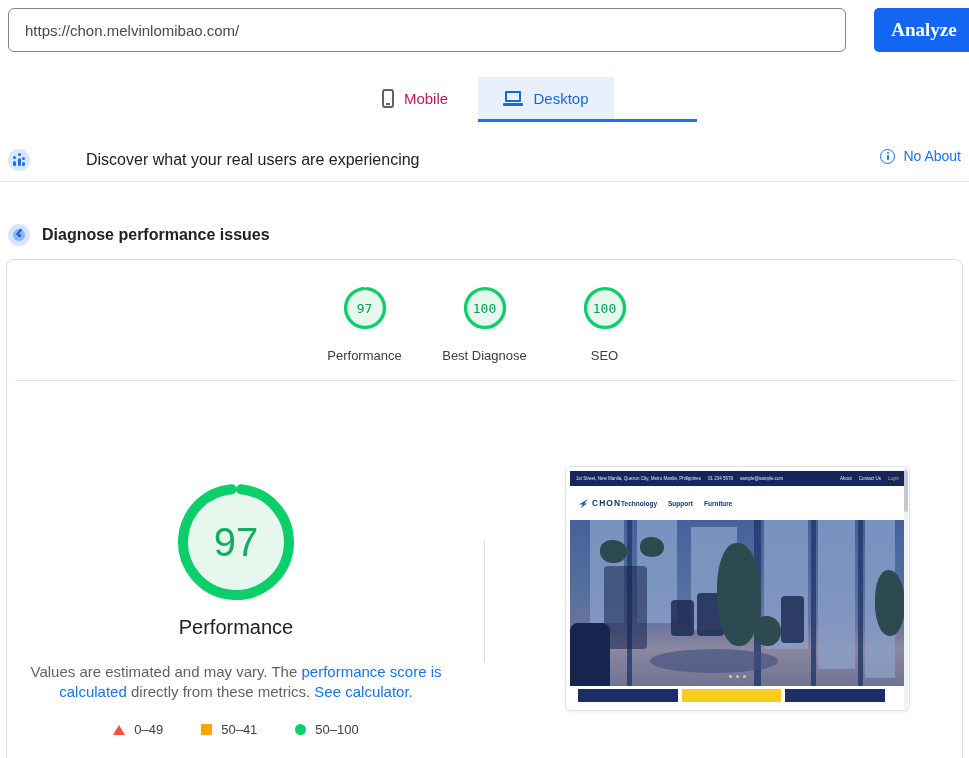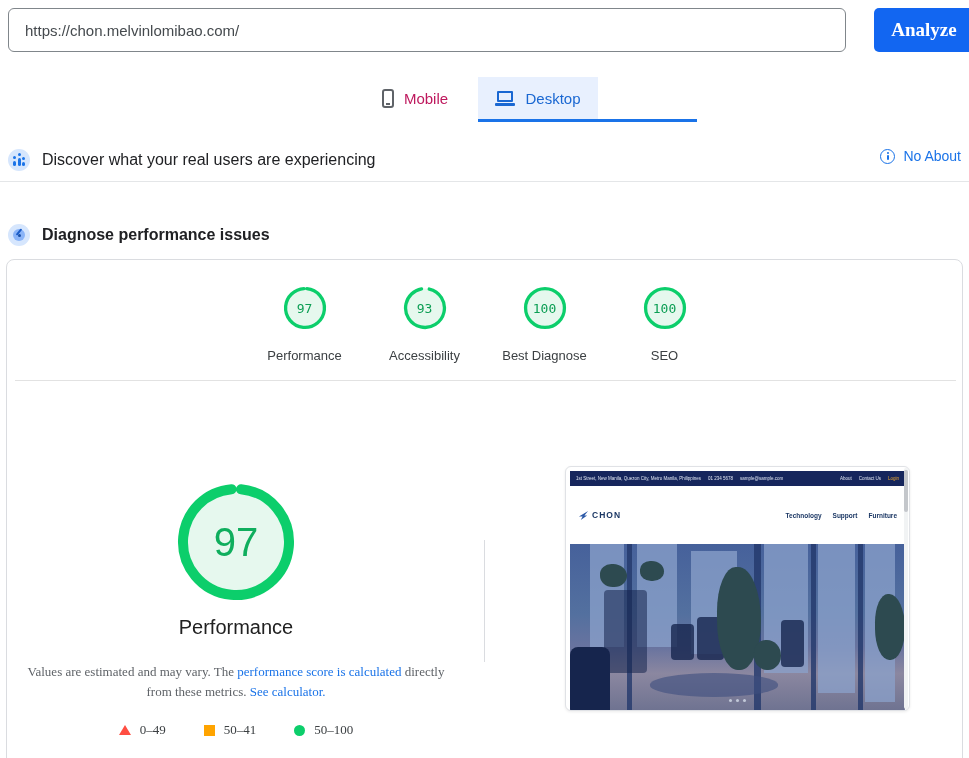--- a/index.html
+++ b/index.html
@@ -16,30 +16,30 @@
   }
   #analyze-btn{
     position:absolute;left:862px;top:8px;width:100px;height:44px;border:none;border-radius:5px;
     background:#1266f1;color:#fff;font-size:19px;font-weight:bold;cursor:pointer;
     font-family:Liberation Serif, serif;
     margin-left:12px;
   }
   
   .tab{position:absolute;top:77px;height:42px;display:flex;align-items:center;justify-content:center;gap:10px;cursor:pointer;font-size:15px;}
   #tab-mobile{left:360px;width:110px;color:#be185d;}
-  #tab-desktop{left:478px;width:120px;color:#1967d2;background:#e8f0fe;font-weight:500;}
+  #tab-desktop{left:478px;width:136px;color:#1967d2;background:#e8f0fe;font-weight:500;}
   #ink-bar{position:absolute;left:478px;top:119px;width:219px;height:3px;background:#1a73e8;}
   .phone-icon{width:12px;height:19px;border:2px solid #5f6368;border-radius:3px;box-sizing:border-box;position:relative;}
   .phone-icon:after{content:"";position:absolute;left:2px;right:2px;bottom:1px;height:2px;background:#5f6368;}
   .laptop-icon{width:20px;height:15px;position:relative;}
   .laptop-icon .scr{position:absolute;left:2px;top:0;width:16px;height:11px;border:2px solid #1967d2;border-radius:1px;box-sizing:border-box;}
   .laptop-icon .base{position:absolute;left:0;bottom:0;width:20px;height:2.5px;background:#1967d2;border-radius:1px;}
   
   .section-row{position:absolute;left:0;width:969px;display:flex;align-items:center;}
-  #field-row{top:140px;height:40px;}
+  #field-row{top:140px;height:40px;gap:44px;}
   #lab-row{top:215px;height:40px;font-weight:bold;}
   .section-icon{width:22px;height:22px;border-radius:50%;background:#d6e6fd;margin-left:8px;flex:0 0 auto;position:relative;}
   .section-title{margin-left:12px;font-size:16px;color:#202124;}
   #row-divider{position:absolute;left:0;top:181px;width:969px;height:1px;background:#e4e6e8;}
   #no-data{position:absolute;right:8px;top:148px;display:flex;align-items:center;gap:8px;color:#1a73e8;font-size:14px;cursor:pointer;}
   
   .u-bar{position:absolute;bottom:5px;width:3px;background:#1a73e8;border-radius:2px;}
   .u-head{position:absolute;width:3px;height:3px;border-radius:50%;background:#1a73e8;}
   
   .g-disc{position:absolute;left:5px;top:5px;width:12px;height:12px;border-radius:50%;background:#8ab4f8;}
@@ -60,39 +60,39 @@
   .gauge.small .arc{stroke-width:9px;}
   .gauge.big{width:120px;height:120px;}
   .gauge.big .arc{stroke-width:10px;}
   .gauge .num{position:absolute;inset:0;display:flex;align-items:center;justify-content:center;color:#0c9e54;}
   .gauge.small .num{font-family:"DejaVu Sans Mono",monospace;font-size:13px;}
   .gauge.big .num{font-size:40px;color:#0fae5d;}
   .cat-label{margin-top:18px;font-size:13px;color:#3c4043;white-space:nowrap;}
   #card-divider{position:absolute;left:8px;top:120px;width:941px;height:1px;background:#e2e2e2;}
   #big-gauge{position:absolute;left:169px;top:222px;}
   #big-label{position:absolute;left:0;top:356px;width:458px;text-align:center;font-size:20px;color:#212121;}
-  #disclaimer{position:absolute;left:14px;top:402px;width:430px;text-align:center;font-size:13px;line-height:20px;color:#5f6368;font-family:Liberation Serif, serif;}
+  #disclaimer{position:absolute;left:14px;top:402px;width:430px;text-align:center;font-size:15px;line-height:20px;color:#5f6368;}
   #disclaimer a{color:#1a73e8;text-decoration:none;cursor:pointer;}
-  #legend{position:absolute;left:0;top:462px;width:458px;display:flex;justify-content:center;gap:38px;font-size:13px;color:#3c4043;font-family:Liberation Serif, serif;}
+  #legend{position:absolute;left:0;top:462px;width:458px;display:flex;justify-content:center;gap:38px;font-size:13px;color:#3c4043;}
   .legend-item{display:flex;align-items:center;gap:9px;}
   .tri{width:0;height:0;border-left:6px solid transparent;border-right:6px solid transparent;border-bottom:10px solid #ff4e42;}
   .sq{width:11px;height:11px;background:#ffa400;}
   .dot{width:11px;height:11px;border-radius:50%;background:#0cce6b;}
   #vdivider{position:absolute;left:477px;top:280px;width:1px;height:122px;background:#dadce0;}
   
   #thumb{
     position:absolute;left:558px;top:206px;width:345px;height:245px;box-sizing:border-box;
     border:1px solid #e0e2e6;border-radius:6px;background:#fff;box-shadow:0 1px 3px rgba(0,0,0,.08);
     padding:4px;overflow:hidden;
   }
   #thumb-topbar{height:15px;background:#16265c;display:flex;align-items:center;justify-content:space-between;
     padding:0 6px;font-size:4.5px;color:#dfe5f2;}
   #thumb-topbar .grp{display:flex;gap:7px;}
   #thumb-topbar .login{color:#f0a92d;}
-  #thumb-nav{height:34px;background:#fff;display:flex;align-items:center;justify-content:space-between;padding:12px 8px;}
+  #thumb-nav{height:34px;background:#fff;display:flex;align-items:center;padding:0 8px;}
   #brand{display:flex;align-items:center;gap:3px;color:#1b3764;font-weight:bold;font-size:8.5px;letter-spacing:1px;}
   #thumb-menu{display:flex;gap:11px;font-size:6.5px;font-weight:bold;color:#1b3764;}
   #hero{position:relative;height:166px;overflow:hidden;
     background:linear-gradient(180deg,#46619b 0%,#53709f 42%,#68739f 62%,#8b87a0 78%,#6f7391 100%);}
   .pane{position:absolute;top:0;height:62%;background:#8ba2cb;opacity:.75;}
   .frame{position:absolute;top:0;height:100%;background:#23386b;opacity:.8;}
   .plant{position:absolute;background:#2d4a50;border-radius:45% 55% 50% 50%;}
   .blob{position:absolute;background:#16254d;border-radius:4px;}
   .rug{position:absolute;background:#3d4f7e;border-radius:50%;}
   #hero-dots{position:absolute;left:0;right:0;bottom:8px;display:flex;justify-content:center;gap:4px;}
@@ -158,30 +158,20 @@
   <div id="gauges-row">
     <div class="cat">
       <div class="gauge small">
         <svg viewBox="0 0 120 120">
             <circle class="fill" cx="60" cy="60" r="53"></circle>
             <circle class="arc" cx="60" cy="60" r="53" stroke-dasharray="323.0185566421025 333.0088212805181" transform="rotate(-84.6 60 60)"></circle>
           </svg>
         <div class="num">97</div>
       </div>
       <div class="cat-label">Performance</div>
-    </div>
-    <div class="cat">
-      <div class="gauge small">
-        <svg viewBox="0 0 120 120">
-            <circle class="fill" cx="60" cy="60" r="53"></circle>
-            <circle class="arc" cx="60" cy="60" r="53" stroke-dasharray="309.69820379088185 333.0088212805181" transform="rotate(-77.4 60 60)"></circle>
-          </svg>
-        <div class="num">93</div>
-      </div>
-      <div class="cat-label">Accessibility</div>
     </div>
     <div class="cat">
       <div class="gauge small">
         <svg viewBox="0 0 120 120">
             <circle class="fill" cx="60" cy="60" r="53"></circle>
             <circle class="arc" cx="60" cy="60" r="53"></circle>
           </svg>
         <div class="num">100</div>
       </div>
       <div class="cat-label">Best Diagnose</div>

